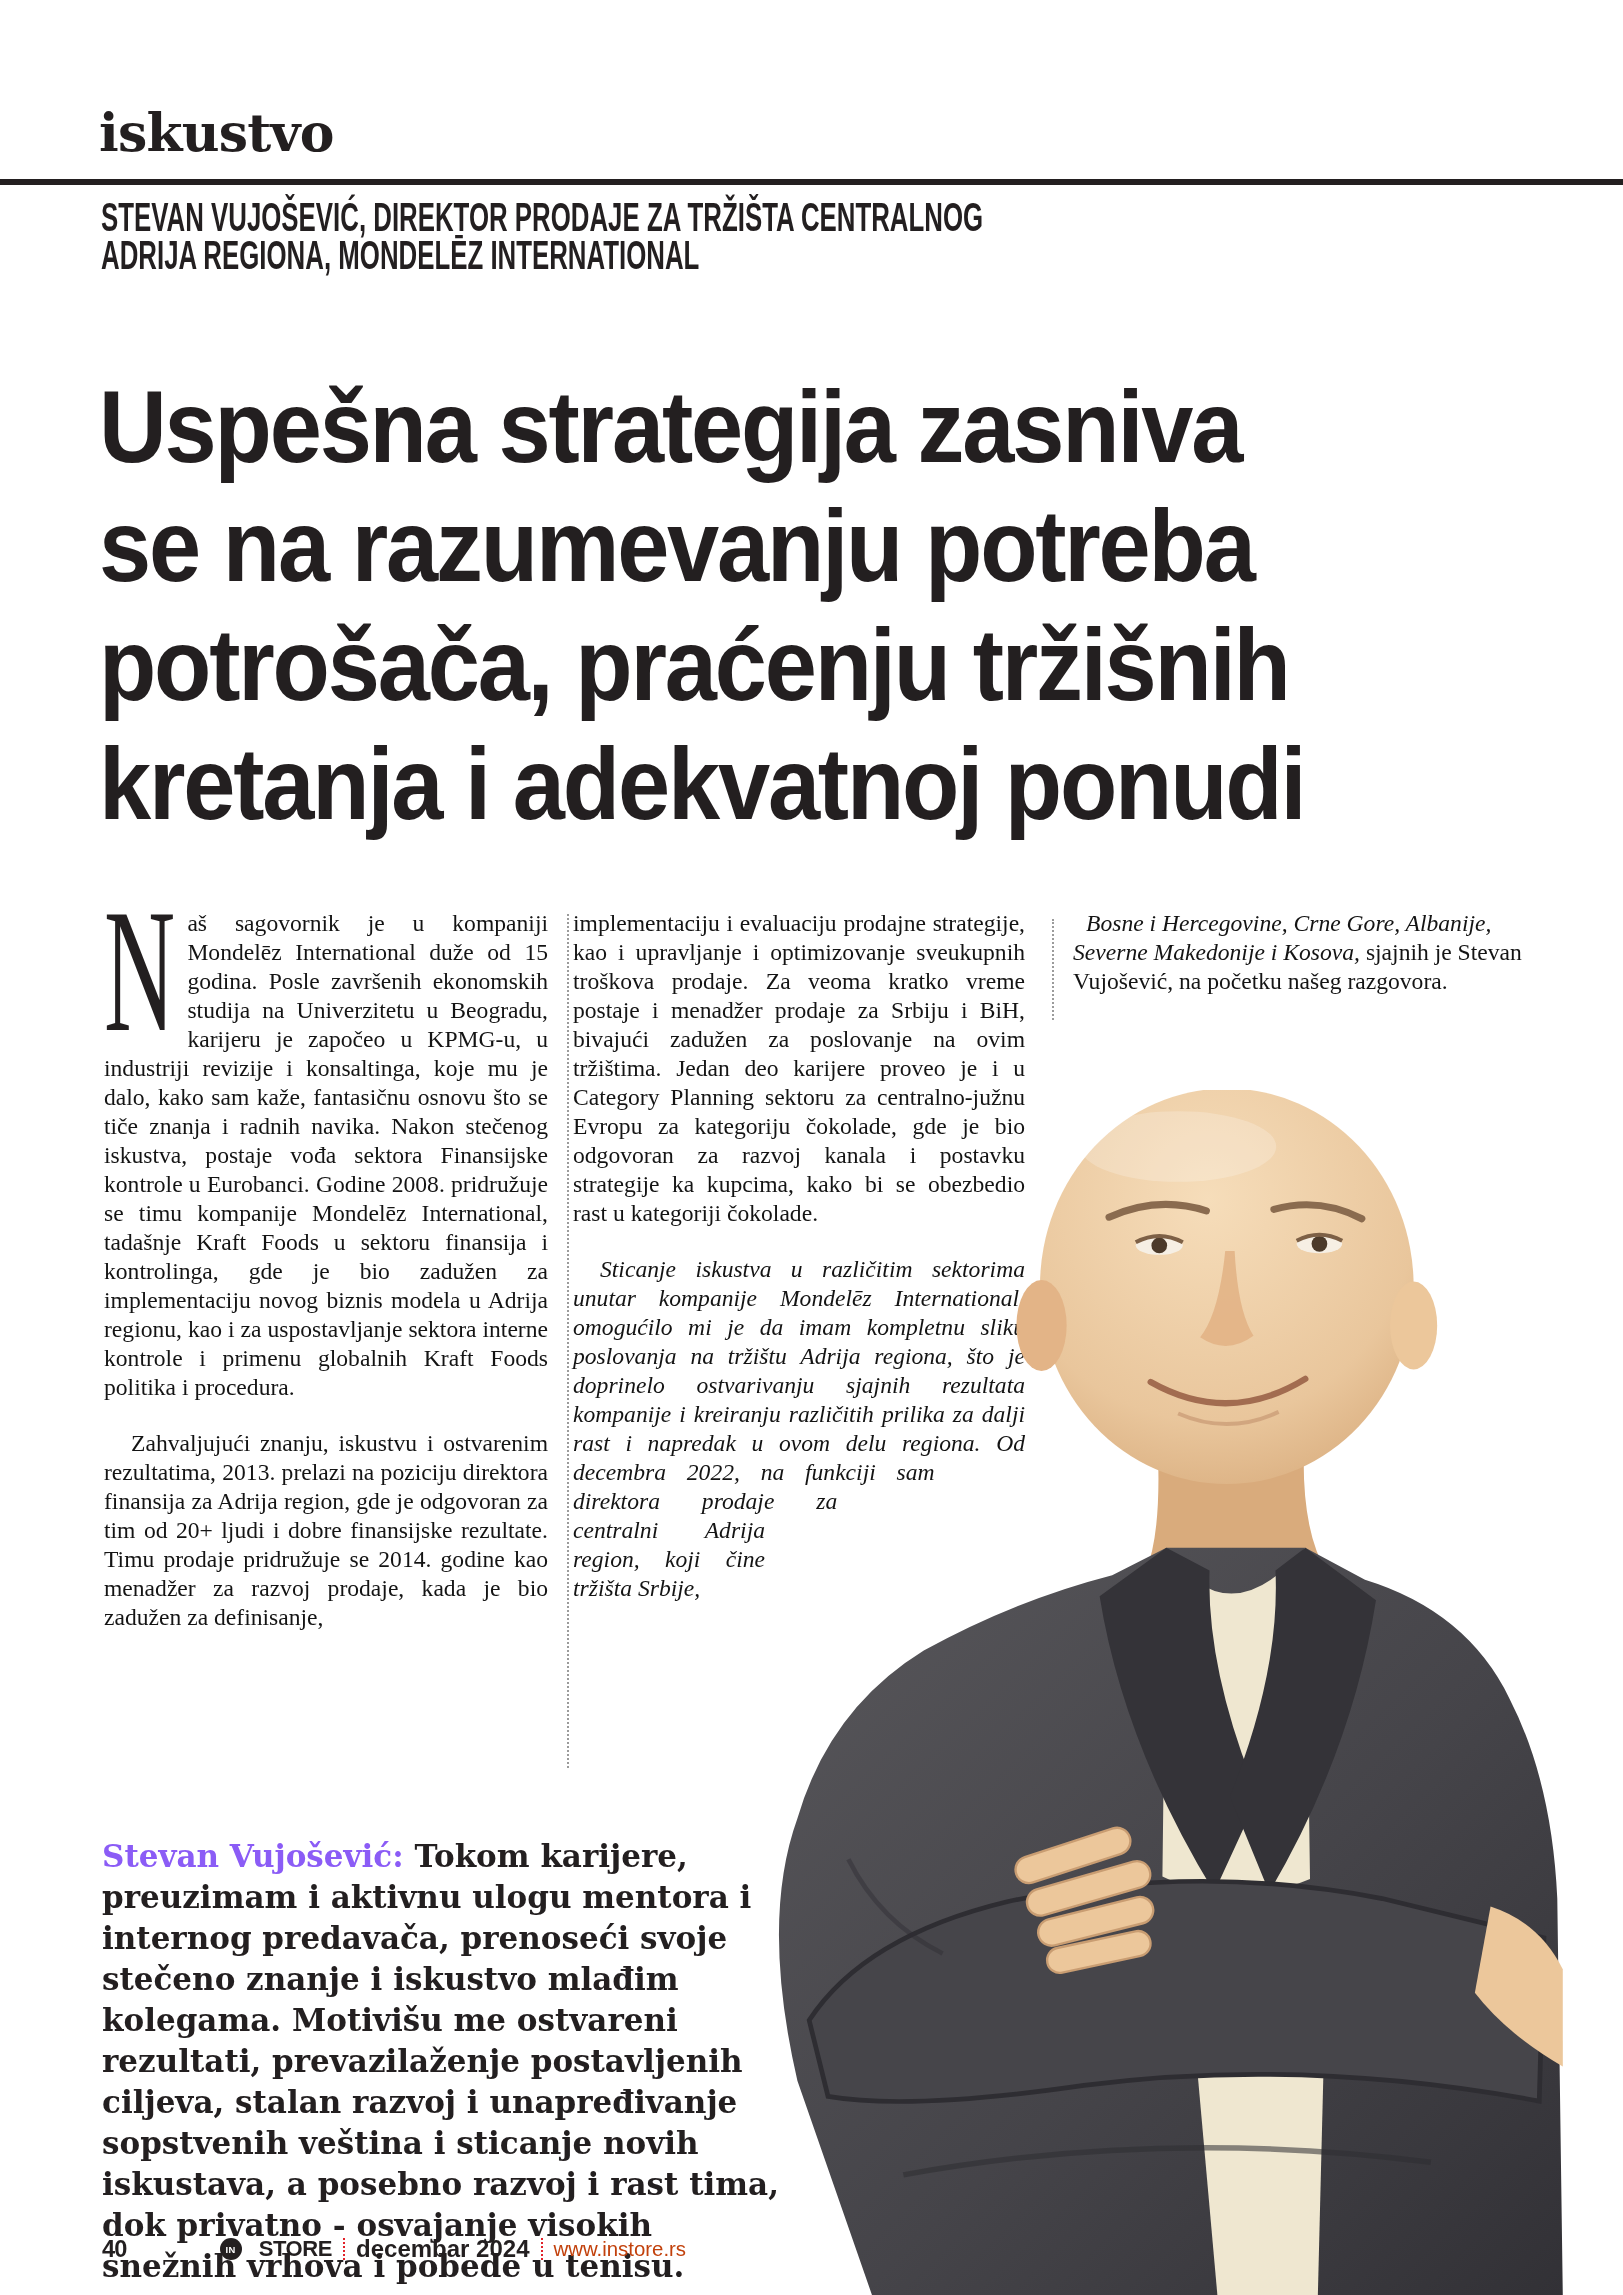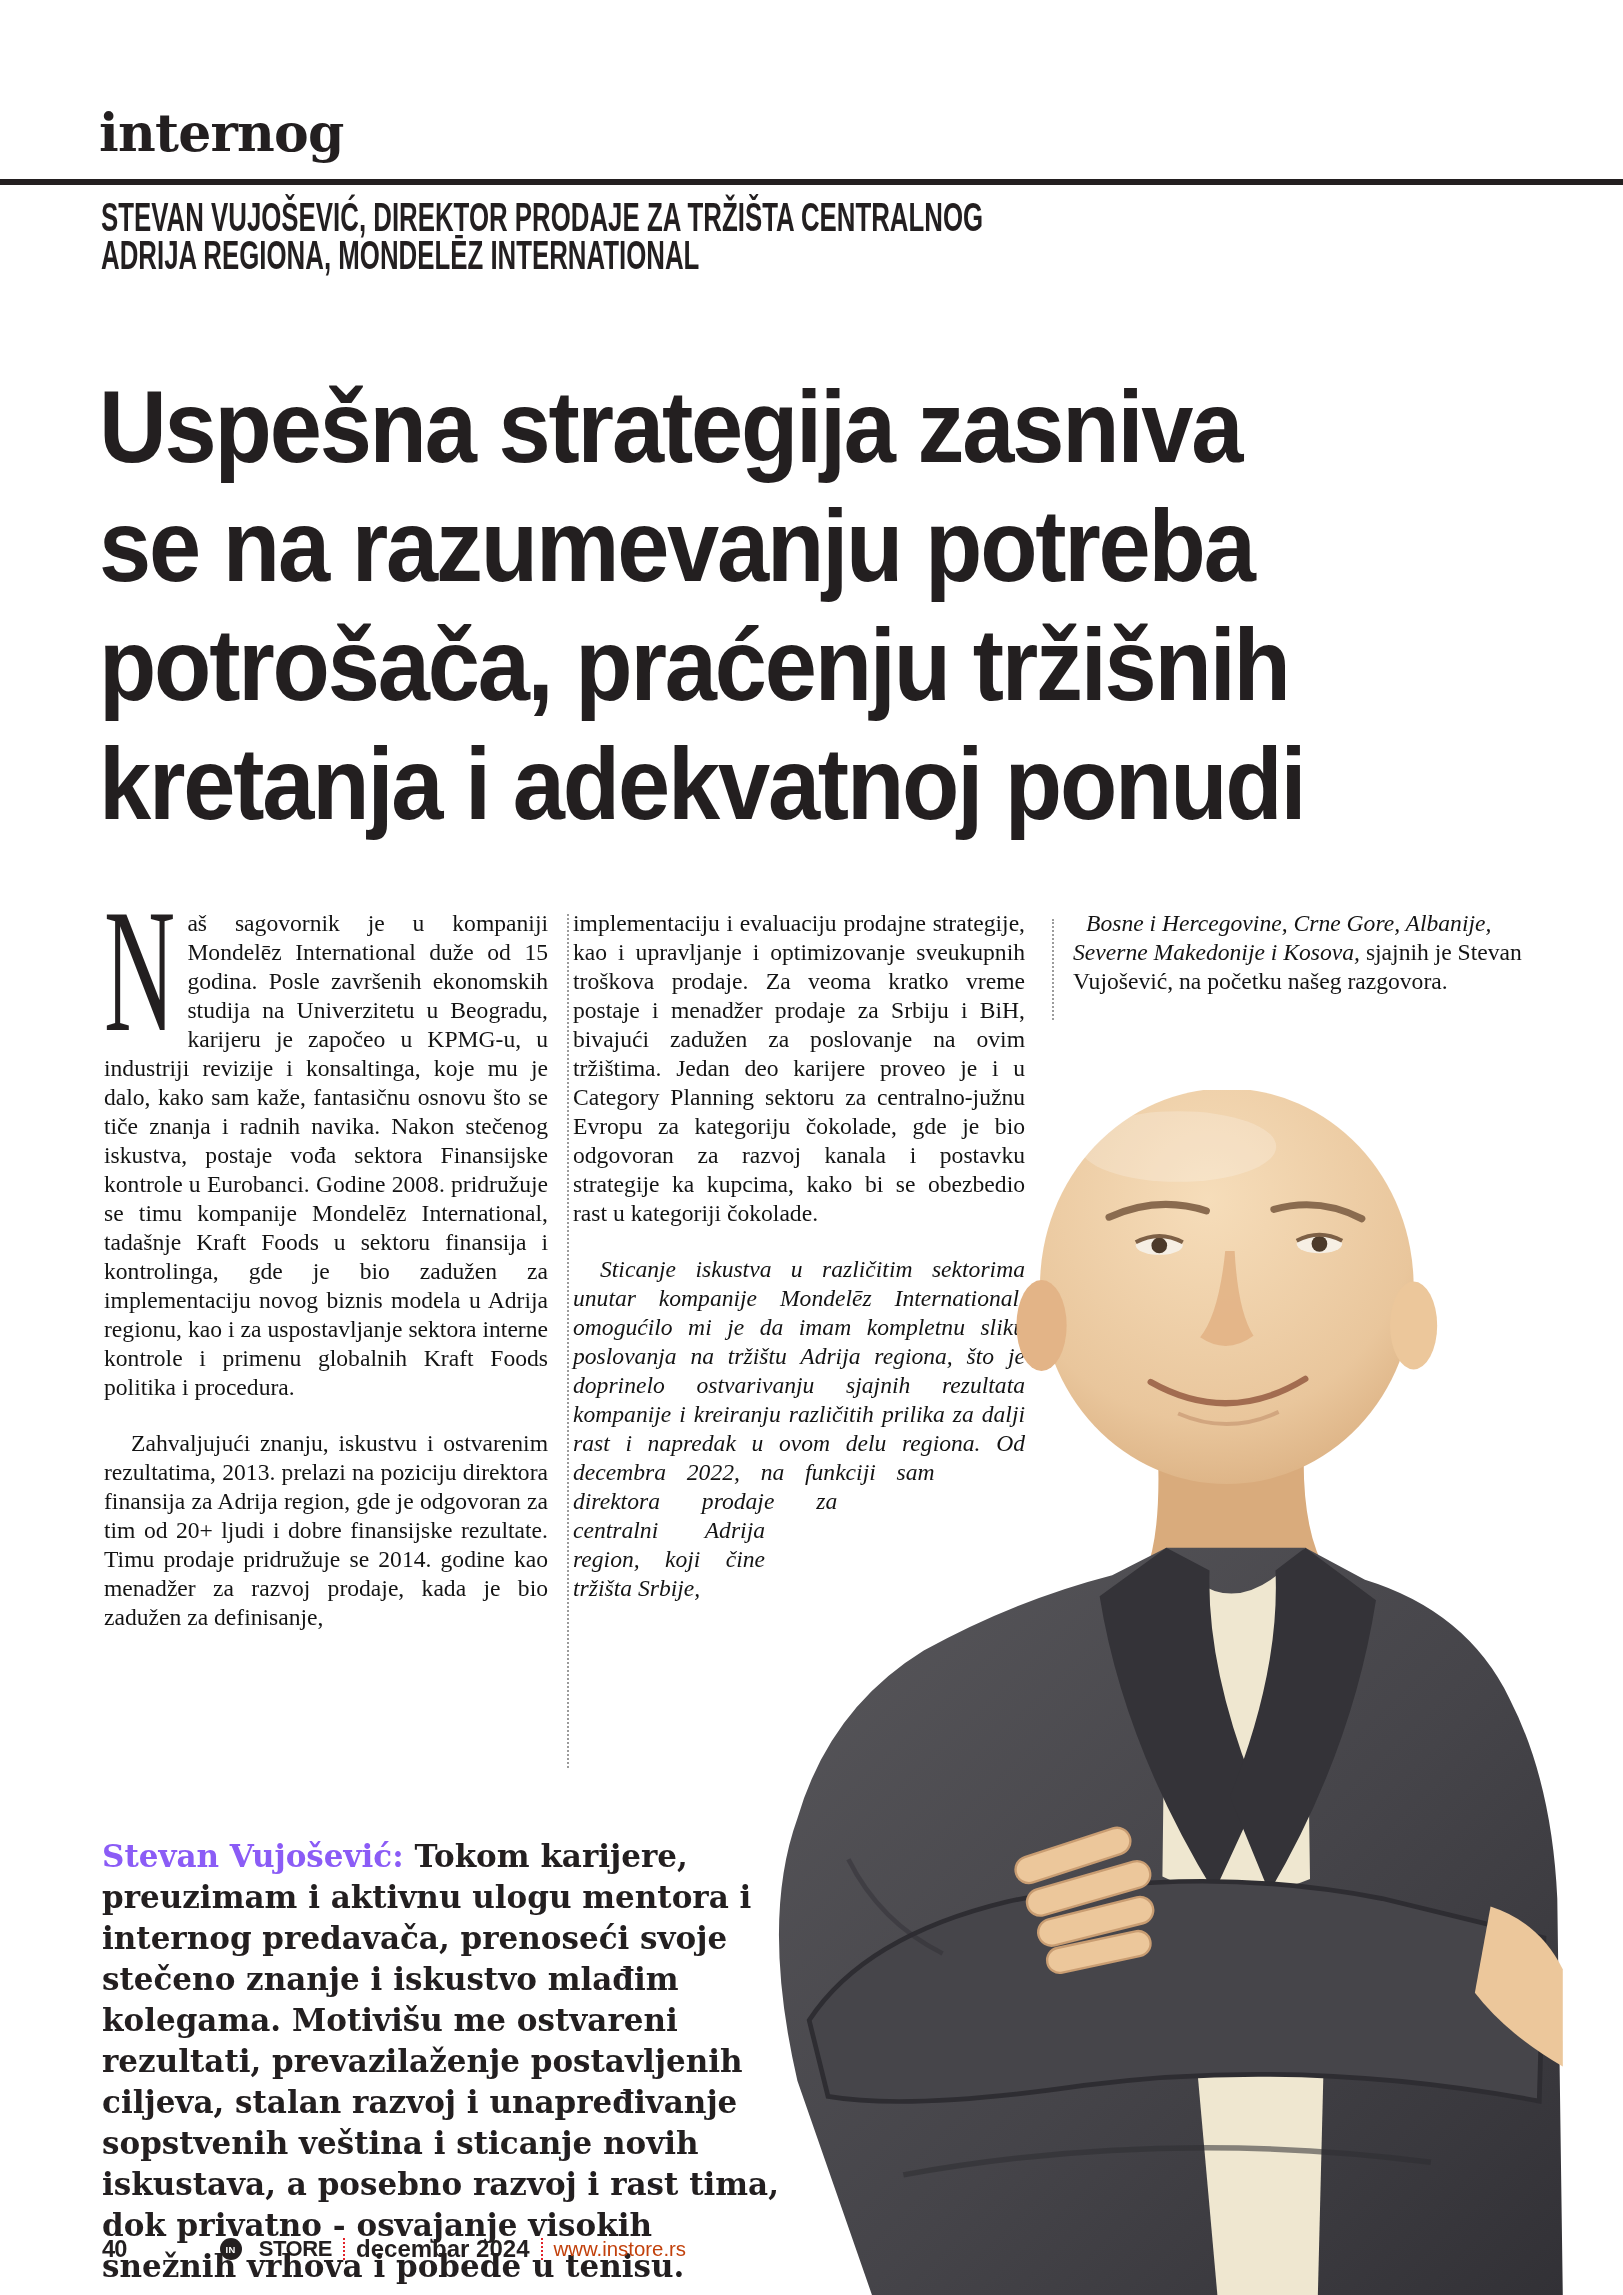--- a/index.html
+++ b/index.html
@@ -78,21 +78,21 @@
     font-size:9.4px;font-weight:700;letter-spacing:0.4px;margin-right:17px;
   }
   .store-mark{font-size:22px;font-weight:700;letter-spacing:-0.4px;}
   .f-sep{width:0;height:22px;border-left:2.4px dotted #e1222a;margin:0 11px;}
   .issue{font-size:24px;font-weight:700;}
   .website{font-size:20.4px;font-weight:400;color:#c2410c;}
 </style>
 </head>
 <body>
 
-<div class="kicker">internog</div>
+<div class="kicker">iskustvo</div>
 <div class="header-rule"></div>
 <div class="subtitle">
   <div>STEVAN VUJOŠEVIĆ, DIREKTOR PRODAJE ZA TRŽIŠTA CENTRALNOG</div>
   <div>ADRIJA REGIONA, MONDELĒZ INTERNATIONAL</div>
 </div>
 
 <h1 class="headline" style="margin:0;font-weight:700;">
   <div>Uspešna strategija zasniva</div>
   <div>se na razumevanju potreba</div>
   <div>potrošača, praćenju tržišnih</div>

